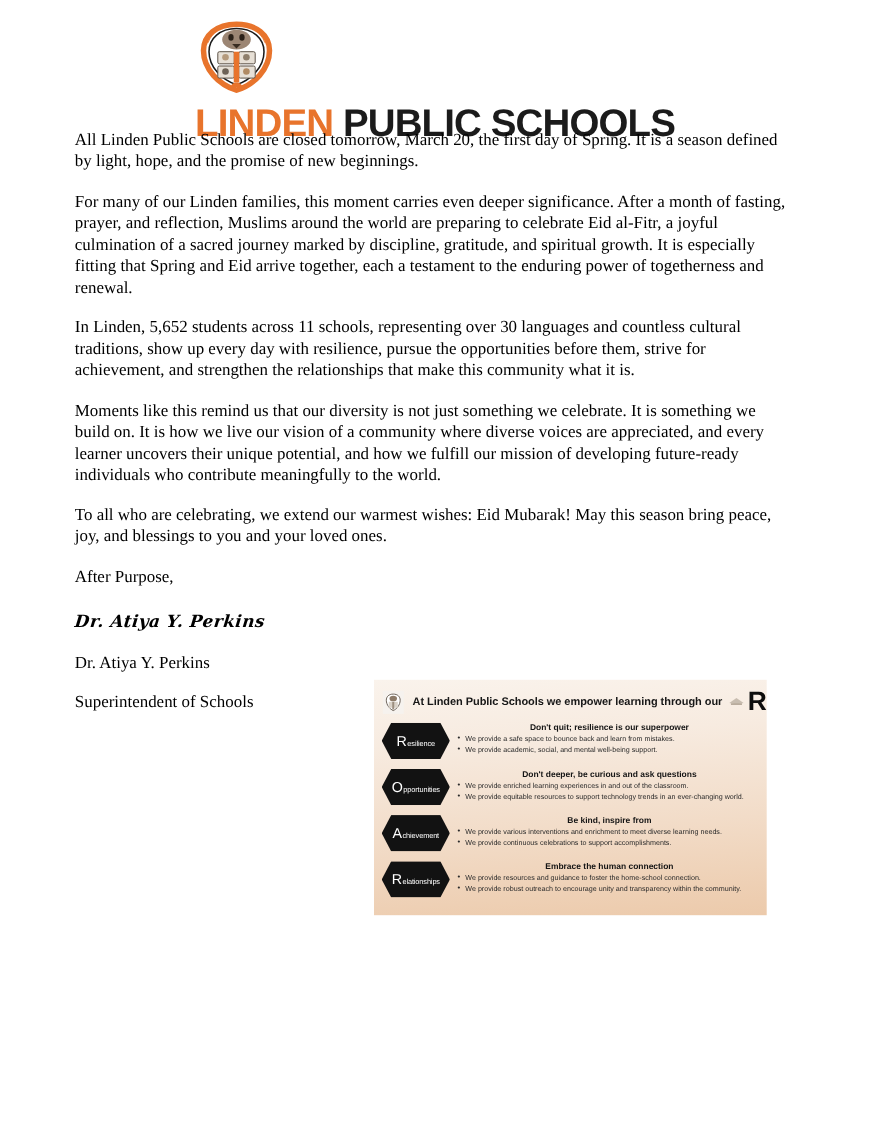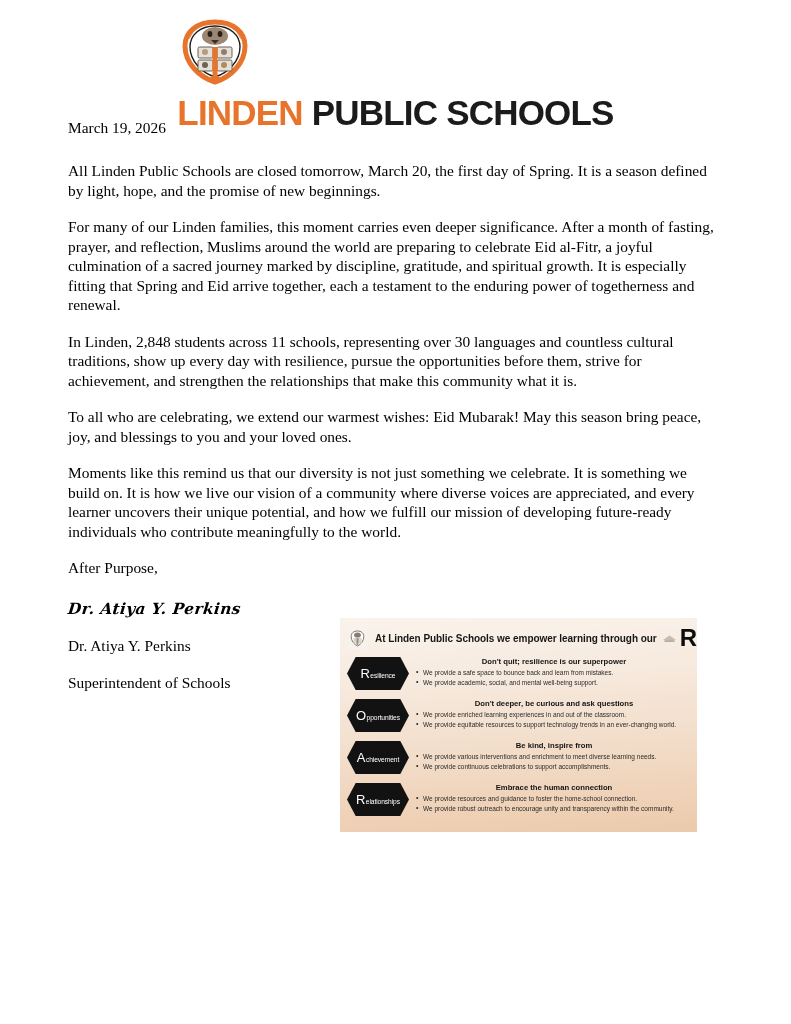--- a/index.html
+++ b/index.html
@@ -261,26 +261,25 @@
     </div>
 
     <div class="wordmark">
       <div class="wm-main"><span class="wm-linden">LINDEN</span><span class="wm-rest"> PUBLIC SCHOOLS</span></div>
     </div>
 
   </div>
 </div>
 
 <div class="letter">
-  <p class="date">March 19, 2026</p>
   <p>All Linden Public Schools are closed tomorrow, March 20, the first day of Spring. It is a season defined by light, hope, and the promise of new beginnings.</p>
   <p>For many of our Linden families, this moment carries even deeper significance. After a month of fasting, prayer, and reflection, Muslims around the world are preparing to celebrate Eid al-Fitr, a joyful culmination of a sacred journey marked by discipline, gratitude, and spiritual growth. It is especially fitting that Spring and Eid arrive together, each a testament to the enduring power of togetherness and renewal.</p>
-  <p>In Linden, 2,848 students across 11 schools, representing over 30 languages and countless cultural traditions, show up every day with resilience, pursue the opportunities before them, strive for achievement, and strengthen the relationships that make this community what it is.</p>
+  <p>In Linden, 5,652 students across 11 schools, representing over 30 languages and countless cultural traditions, show up every day with resilience, pursue the opportunities before them, strive for achievement, and strengthen the relationships that make this community what it is.</p>
+  <p>Moments like this remind us that our diversity is not just something we celebrate. It is something we build on. It is how we live our vision of a community where diverse voices are appreciated, and every learner uncovers their unique potential, and how we fulfill our mission of developing future-ready individuals who contribute meaningfully to the world.</p>
   <p>To all who are celebrating, we extend our warmest wishes: Eid Mubarak! May this season bring peace, joy, and blessings to you and your loved ones.</p>
-  <p>Moments like this remind us that our diversity is not just something we celebrate. It is something we build on. It is how we live our vision of a community where diverse voices are appreciated, and every learner uncovers their unique potential, and how we fulfill our mission of developing future-ready individuals who contribute meaningfully to the world.</p>
   <p class="closing">After Purpose,</p>
   <p class="signature">Dr. Atiya Y. Perkins</p>
   <p class="sig-name">Dr. Atiya Y. Perkins</p>
   <p class="sig-title">Superintendent of Schools</p>
 </div>
 
 <div class="roar-card">
 
   <div class="roar-header">
     <div class="roar-seal">

